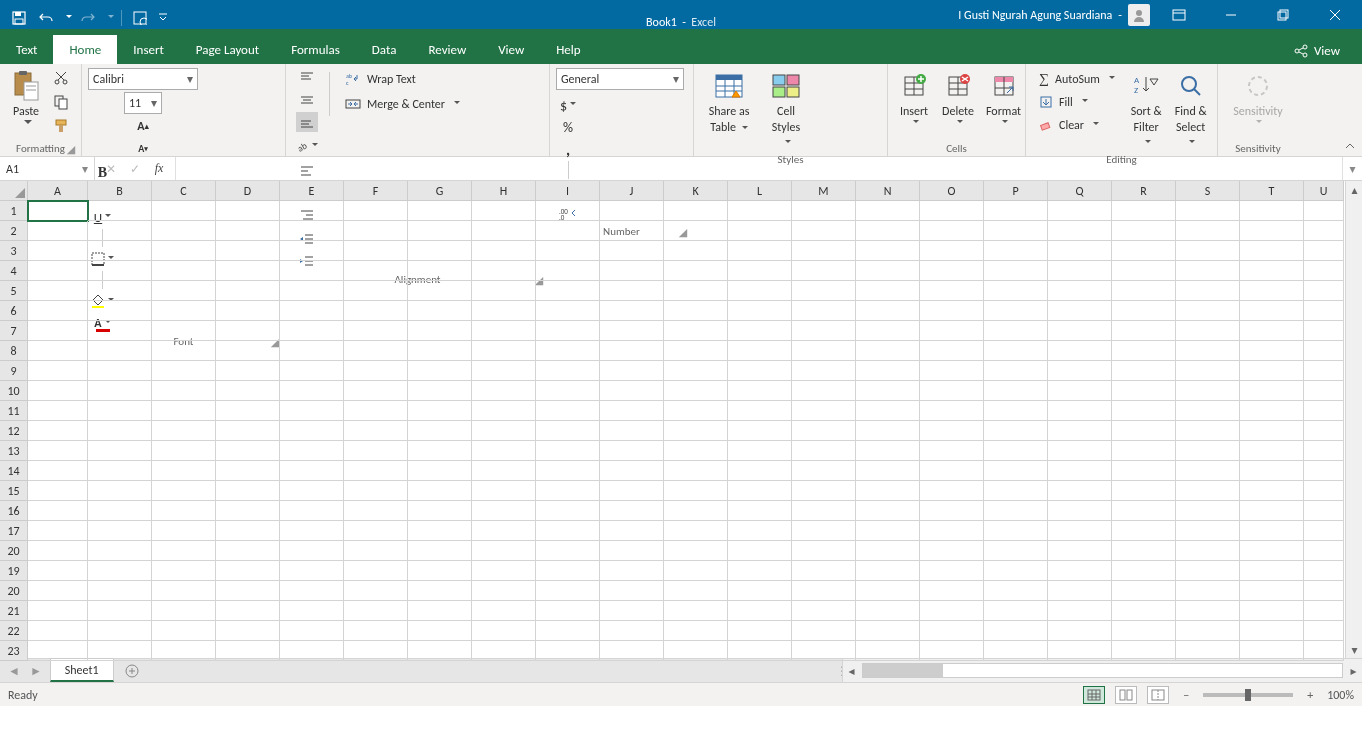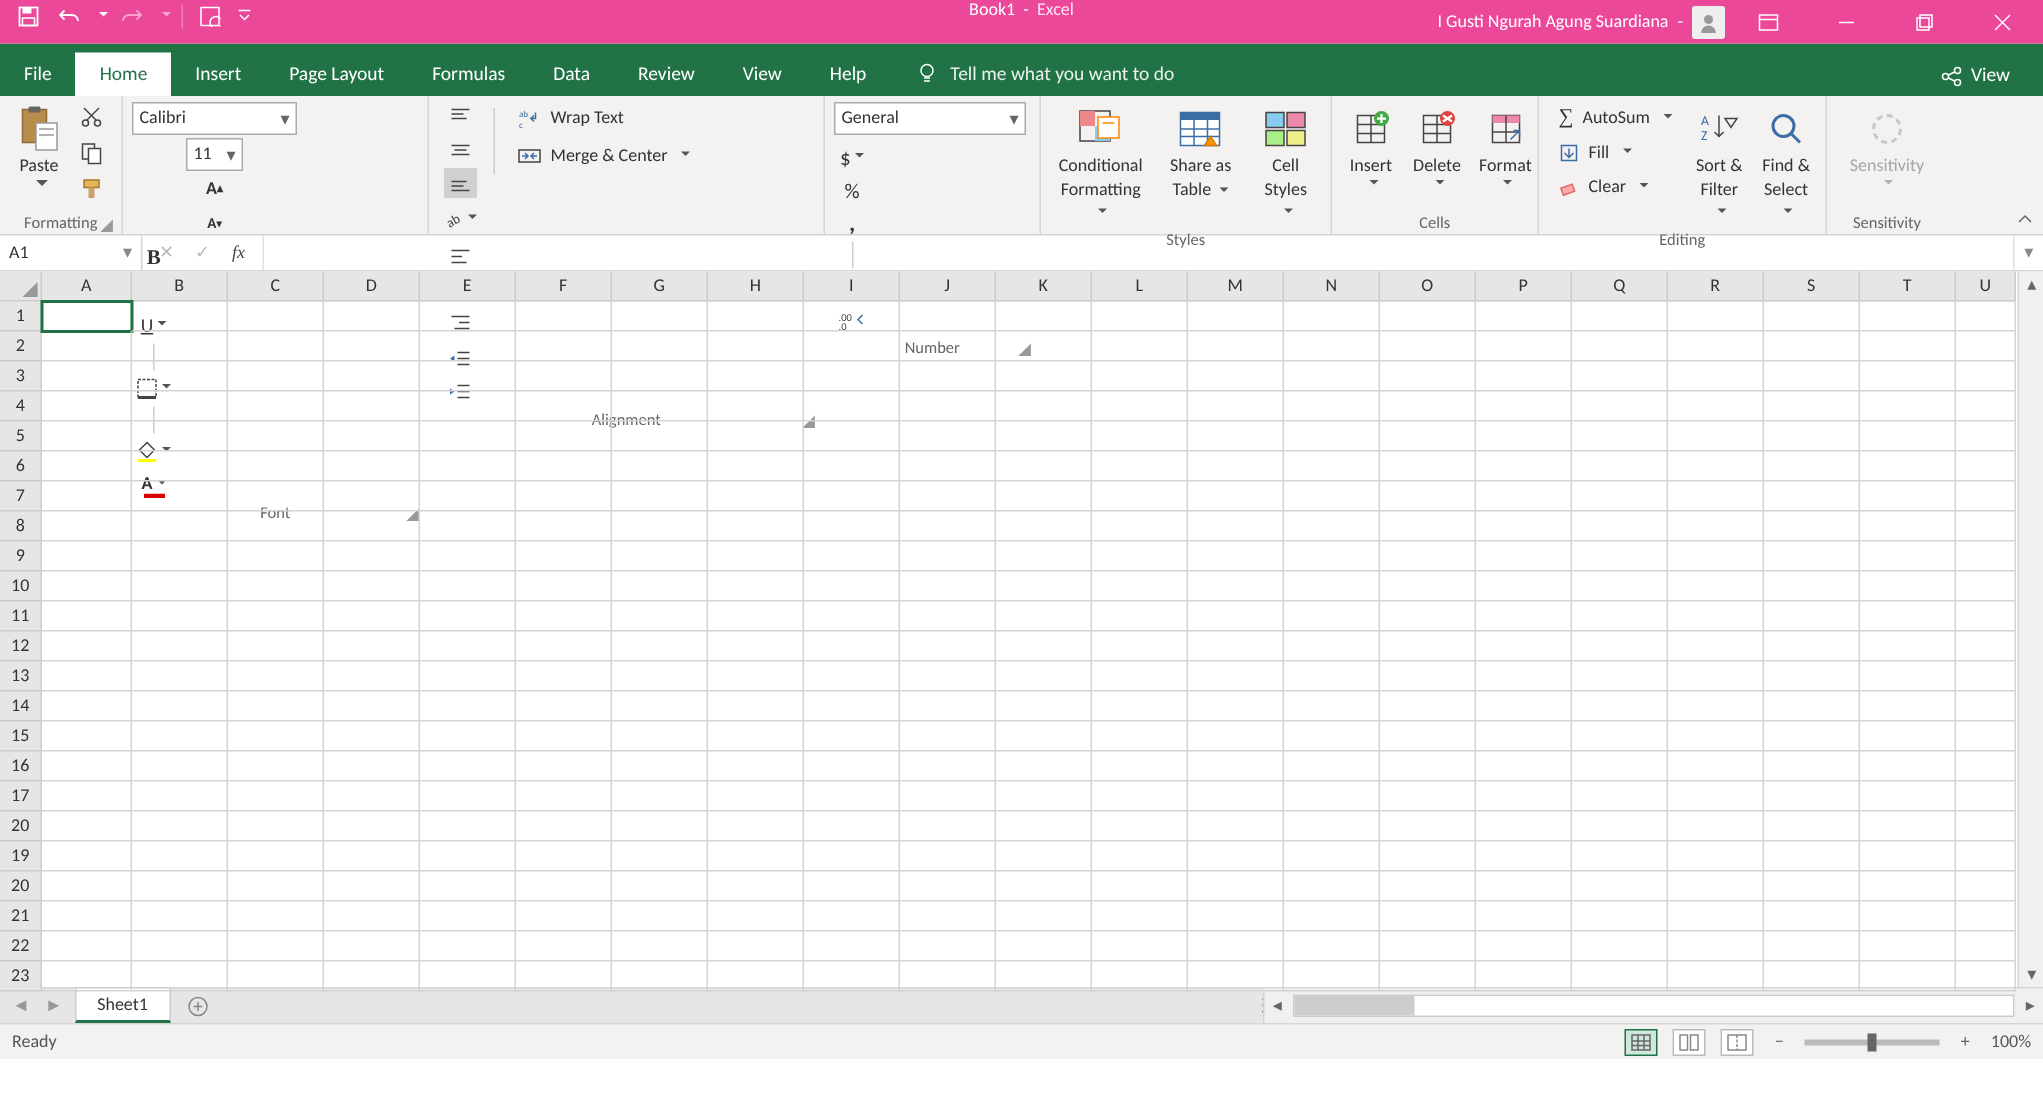--- a/index.html
+++ b/index.html
@@ -1,19 +1,19 @@
 <!DOCTYPE html>
 <html><head>
 <meta charset="utf-8">
 <style>
 * { box-sizing: border-box; margin: 0; padding: 0; font-family: "Segoe UI", Calibri, sans-serif; }
 body { width: 1362px; height: 729px; background: #fff; overflow: hidden; font-size: 12px; color: #333; }
 
 
-.titlebar { background: #ec4899; height: 29px; display: flex; align-items: flex-start; color: #fff; position: relative; }
+.titlebar { background: #0369a1; height: 29px; display: flex; align-items: flex-end; color: #fff; position: relative; }
 .qat { display: flex; align-items: center; gap: 5px; padding-left: 8px; }
 .qat-btn { width: 22px; height: 22px; display: flex; align-items: center; justify-content: center; cursor: pointer; }
 .qat-sep { width: 1px; height: 16px; background: rgba(255,255,255,.3); margin: 0 2px; }
 .title { position: absolute; left: 50%; transform: translateX(-50%); font-size: 12px; }
 .title .app { color: rgba(255,255,255,.85); }
 .titlebar-right { margin-left: auto; display: flex; align-items: center; gap: 6px; padding-right: 4px; }
 .user-name { font-size: 12px; }
 .avatar { width: 22px; height: 22px; background: #eee; border-radius: 2px; display:flex;align-items:center;justify-content:center; }
 .win-btn { width: 46px; height: 29px; display: flex; align-items: center; justify-content: center; cursor: pointer; }
 
@@ -167,37 +167,29 @@
     <div class="win-btn">
         <svg width="12" height="12" viewBox="0 0 12 12">
           <line x1="1" y1="1" x2="11" y2="11" stroke="#fff"></line>
           <line x1="11" y1="1" x2="1" y2="11" stroke="#fff"></line>
         </svg>
       </div>
   </div>
 </div>
 
 <div class="tabs">
-  <div class="tab">File</div>
+  <div class="tab">Text</div>
   <div class="tab active">Home</div>
   <div class="tab">Insert</div>
   <div class="tab">Page Layout</div>
   <div class="tab">Formulas</div>
   <div class="tab">Data</div>
   <div class="tab">Review</div>
   <div class="tab">View</div>
   <div class="tab">Help</div>
-  <div class="tellme">
-    <svg width="16" height="16" viewBox="0 0 16 16">
-        <circle cx="8" cy="6" r="4" fill="none" stroke="#fff"></circle>
-        <line x1="6" y1="11" x2="10" y2="11" stroke="#fff"></line>
-        <line x1="6" y1="13" x2="10" y2="13" stroke="#fff"></line>
-      </svg>
-    <span>Tell me what you want to do</span>
-  </div>
   <div class="tabs-right">
     <div class="share-btn">
       <svg width="14" height="14" viewBox="0 0 14 14">
           <circle cx="11" cy="3" r="2" fill="none" stroke="#fff"></circle>
           <circle cx="3" cy="7" r="2" fill="none" stroke="#fff"></circle>
           <circle cx="11" cy="11" r="2" fill="none" stroke="#fff"></circle>
           <line x1="5" y1="6" x2="9" y2="4" stroke="#fff"></line>
           <line x1="5" y1="8" x2="9" y2="10" stroke="#fff"></line>
         </svg>
       <span>View</span>
@@ -416,33 +408,20 @@
               <path d="M16 4 l-3 3 l3 3" fill="none" stroke="#3a6ea5"></path>
             </svg>
           </div>
       </div>
     </div>
     <div class="group-label"><span>Number</span><span class="dlg">◢</span></div>
   </div>
 
   <div class="group" style="width:194px">
     <div class="group-body">
-      <div class="btn-big" style="width:68px">
-        <div class="icon-lg">
-            <svg width="32" height="28" viewBox="0 0 32 28">
-              <rect x="2" y="2" width="20" height="20" fill="none" stroke="#444"></rect>
-              <rect x="2" y="2" width="10" height="10" fill="#e88"></rect>
-              <rect x="12" y="12" width="10" height="10" fill="#8ce"></rect>
-              <rect x="14" y="6" width="14" height="14" fill="#fff" stroke="#f80"></rect>
-              <line x1="17" y1="10" x2="25" y2="10" stroke="#f80"></line>
-            </svg>
-          </div>
-        <span>Conditional</span>
-          <span><span>Formatting</span> <span class="caret caret-sm"></span></span>
-      </div>
       <div class="btn-big" style="width:58px">
         <div class="icon-lg">
             <svg width="30" height="26" viewBox="0 0 30 26">
               <rect x="2" y="2" width="26" height="22" fill="#fff" stroke="#3a6ea5"></rect>
               <rect x="2" y="2" width="26" height="5" fill="#3a6ea5"></rect>
               <line x1="2" y1="13" x2="28" y2="13" stroke="#3a6ea5"></line>
               <line x1="2" y1="18" x2="28" y2="18" stroke="#3a6ea5"></line>
               <line x1="11" y1="2" x2="11" y2="24" stroke="#3a6ea5"></line>
               <line x1="20" y1="2" x2="20" y2="24" stroke="#3a6ea5"></line>
               <path d="M22 18 l4 6 l-8 0 z" fill="#f90" stroke="#d70"></path>

